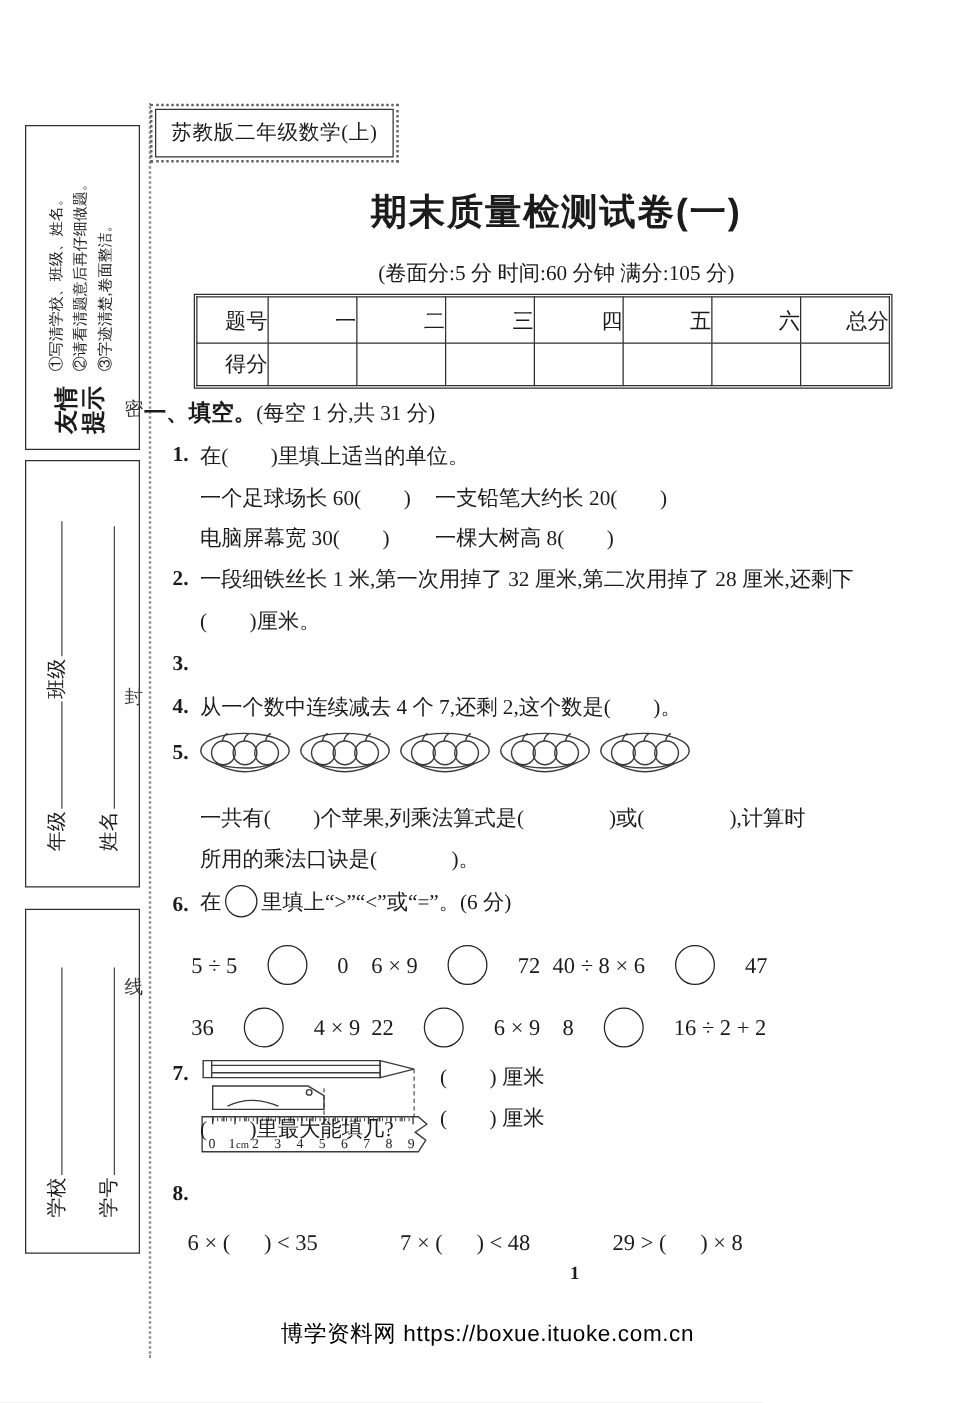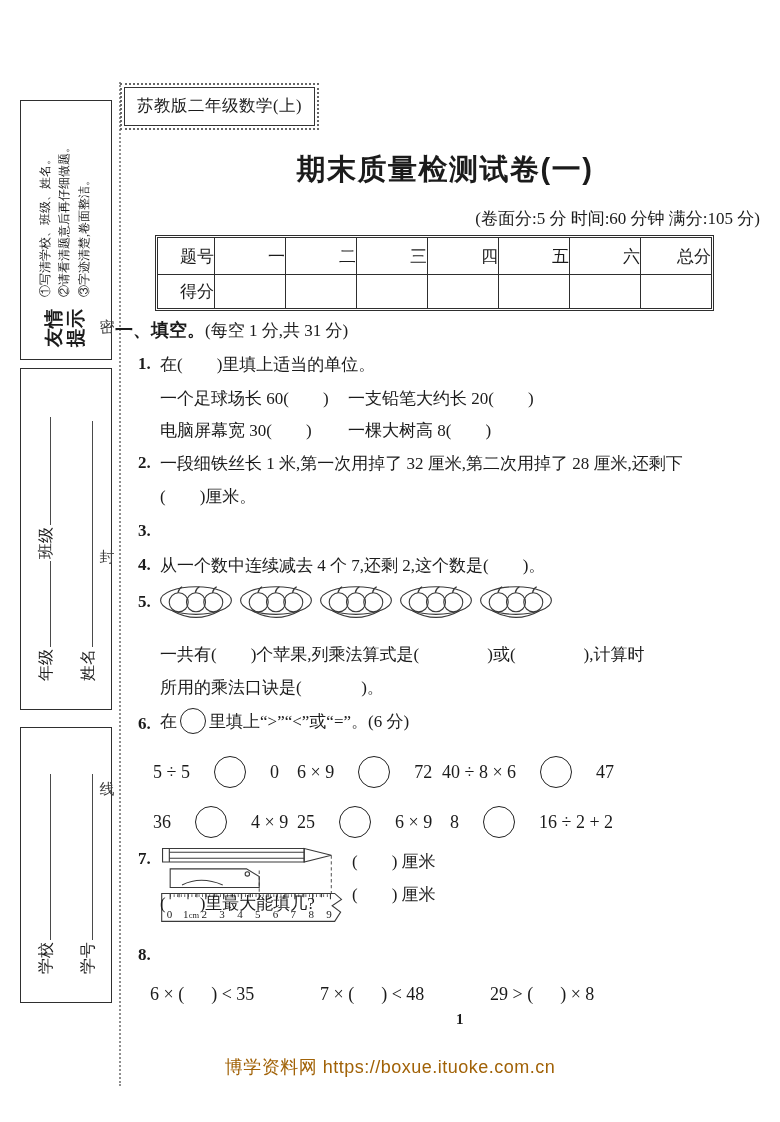--- a/index.html
+++ b/index.html
@@ -17,37 +17,37 @@
   .fields-inner{padding:4px 0 0 26px;font-size:16px;line-height:42px;white-space:nowrap;}
   .ul{display:inline-block;border-bottom:1.2px solid #4a4a4a;height:13px;margin:0 2px;}
   .seal-line{position:absolute;left:119px;top:82px;height:1004px;border-left:2px dotted #8f8f8f;}
   .seal-ch{position:absolute;left:97px;width:20px;font-size:15px;color:#3c3c3c;text-align:center;}
   
   .main{position:absolute;left:130px;top:0;width:630px;height:1122px;}
   .badge{position:absolute;left:-6px;top:87px;padding:7px 12px 8px;border:1.2px solid #333;
          outline:2px dotted #666;outline-offset:2.5px;font-size:16.5px;letter-spacing:.5px;}
   .title{position:absolute;left:0;top:150px;width:100%;text-align:center;
          font-family:"Liberation Sans",sans-serif;font-weight:bold;font-size:29px;letter-spacing:1.5px;}
-  .subtitle{position:absolute;left:0;top:207px;width:100%;text-align:right;font-size:17px;}
+  .subtitle{position:absolute;left:0;top:207px;width:100%;text-align:center;font-size:17px;}
   table.score{position:absolute;left:27px;top:237px;border-collapse:collapse;text-align:right;
          font-size:17px;outline:1px solid #2e2e2e;outline-offset:1.5px;}
   table.score td{border:1.4px solid #2e2e2e;width:70px;height:33px;padding:0;}
   table.score td.hcol{width:56px;}
   table.score tr.r1 td{height:36px;}
   .sec-b{font-family:"Liberation Sans",sans-serif;font-weight:bold;font-size:18px;}
   .sec-n{font-size:17px;}
   .qno{position:absolute;font-weight:bold;font-size:17px;font-family:"Liberation Serif",serif;}
   .plates{position:absolute;display:flex;gap:4px;align-items:center;}
   .flexline{position:absolute;display:flex;align-items:center;gap:3px;font-size:17px;white-space:pre;}
   .circ-sm{width:24px;height:24px;border:1.5px solid #222;border-radius:50%;flex:0 0 auto;}
   .cmp{position:absolute;display:flex;align-items:center;gap:24px;font-size:18px;white-space:pre;}
   .circ{width:30px;height:30px;border:1.6px solid #222;border-radius:50%;flex:0 0 auto;}
   .pagenum{position:absolute;left:326px;top:1011px;font-weight:bold;font-size:15px;}
   .footer{position:absolute;left:0;top:1055px;width:780px;text-align:center;
-          font-family:"Liberation Sans",sans-serif;font-size:18px;color:#a16207;letter-spacing:.5px;}
+          font-family:"Liberation Sans",sans-serif;font-size:18px;color:#000000;letter-spacing:.5px;}
   svg .ln{stroke:#3a3a3a;stroke-width:1.3;fill:none;}
   svg text{font-family:"Liberation Serif",serif;fill:#222;}
 </style>
 </head>
 <body>
 
 <div class="page">
 
   <div class="vbox" style="top:100px;height:260px;">
     <div class="rin notice-inner" style="width:256px;height:88px;left:-84px;top:84px;">
@@ -191,21 +191,21 @@
     <div class="qno" style="left:8px;top:714px;">6.</div>
     <div class="flexline" style="left:30px;top:705px;height:32px;">
       <span>在</span>
       <span class="circ-sm"></span>
       <span>里填上“&gt;”“&lt;”或“=”。(6 分)</span>
     </div>
     <div class="cmp" style="left:23px;top:756px;"><span>5 ÷ 5</span><span class="circ"></span><span>0</span></div>
     <div class="cmp" style="left:167px;top:756px;"><span>6 × 9</span><span class="circ"></span><span>72</span></div>
     <div class="cmp" style="left:312px;top:756px;"><span>40 ÷ 8 × 6</span><span class="circ"></span><span>47</span></div>
     <div class="cmp" style="left:23px;top:806px;"><span>36</span><span class="circ"></span><span>4 × 9</span></div>
-    <div class="cmp" style="left:167px;top:806px;"><span>25</span><span class="circ"></span><span>6 × 9</span></div>
+    <div class="cmp" style="left:167px;top:806px;"><span>22</span><span class="circ"></span><span>6 × 9</span></div>
     <div class="cmp" style="left:320px;top:806px;"><span>8</span><span class="circ"></span><span>16 ÷ 2 + 2</span></div>
 
     <div class="qno" style="left:8px;top:849px;">7.</div>
     <svg class="abs" style="left:30px;top:845px;" width="212" height="85" viewBox="0 0 250 100">
       <g>
         <polygon class="ln" points="3,4 170,4 170,20 3,20"></polygon>
         <line class="ln" x1="11" y1="4" x2="11" y2="20"></line>
         <line class="ln" x1="11" y1="8.5" x2="170" y2="8.5"></line>
         <line class="ln" x1="11" y1="15.5" x2="170" y2="15.5"></line>
         <polygon class="ln" points="170,4 202,12 170,20"></polygon>

